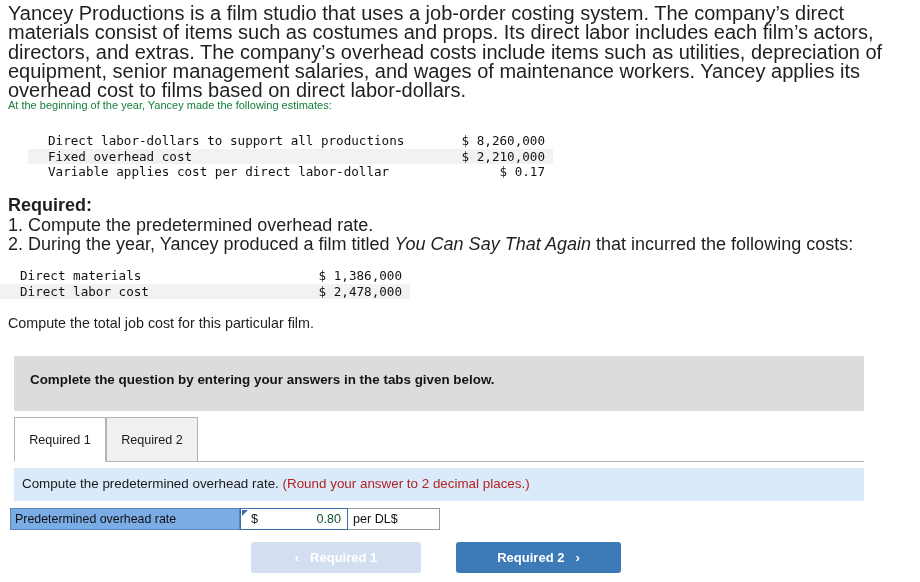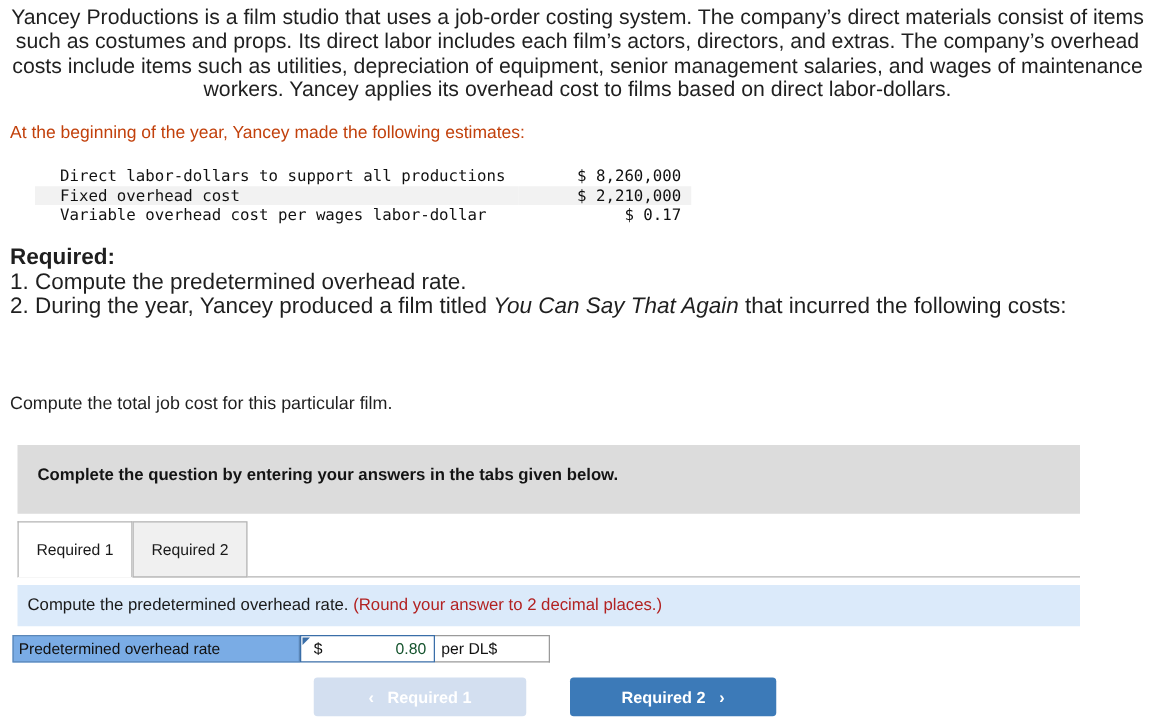--- a/index.html
+++ b/index.html
@@ -20,32 +20,31 @@
     width: 920px;
     height: 582px;
   }
 
   
   .intro {
     position: absolute;
     left: 8px;
     top: 4px;
     width: 908px;
-    font-size: 17px;
+    font-size: 20px;
     line-height: 19.3px;
     color: #1f1f1f;
-    text-align: center;
   }
   .estimates-lead {
     position: absolute;
     left: 8px;
     top: 96px;
-    font-size: 14px;
+    font-size: 11px;
     line-height: 19px;
-    color: #c2410c;
+    color: #15803d;
   }
 
   
   .mono-table {
     position: absolute;
     border-collapse: collapse;
     font-family: "DejaVu Sans Mono", "Liberation Mono", monospace;
     font-size: 12.6px;
     color: #111111;
   }
@@ -295,32 +294,44 @@
     <tbody>
       <tr>
         <td class="lbl">Direct labor-dollars to support all productions</td>
         <td class="val">$ 8,260,000</td>
       </tr>
       <tr class="shaded">
         <td class="lbl">Fixed overhead cost</td>
         <td class="val">$ 2,210,000</td>
       </tr>
       <tr>
-        <td class="lbl">Variable overhead cost per wages labor-dollar</td>
+        <td class="lbl">Variable applies cost per direct labor-dollar</td>
         <td class="val">$ 0.17</td>
       </tr>
     </tbody>
   </table>
 
   <div class="required-block">
     <div class="req-head">Required:</div>
     <div>1. Compute the predetermined overhead rate.</div>
     <div><span>2. During the year, Yancey produced a film titled </span><span class="film-title">You Can Say That Again</span><span> that incurred the following costs:</span></div>
   </div>
 
+  <table class="mono-table" id="costs-table">
+    <tbody>
+      <tr>
+        <td class="lbl">Direct materials</td>
+        <td class="val">$ 1,386,000</td>
+      </tr>
+      <tr class="shaded">
+        <td class="lbl">Direct labor cost</td>
+        <td class="val">$ 2,478,000</td>
+      </tr>
+    </tbody>
+  </table>
 
   <div class="total-line">Compute the total job cost for this particular film.</div>
 
   <div class="gray-banner">
     <div class="banner-text">Complete the question by entering your answers in the tabs given below.</div>
   </div>
 
   <div class="tabstrip">
     <div class="tab-underline"></div>
     <div class="tab active">

